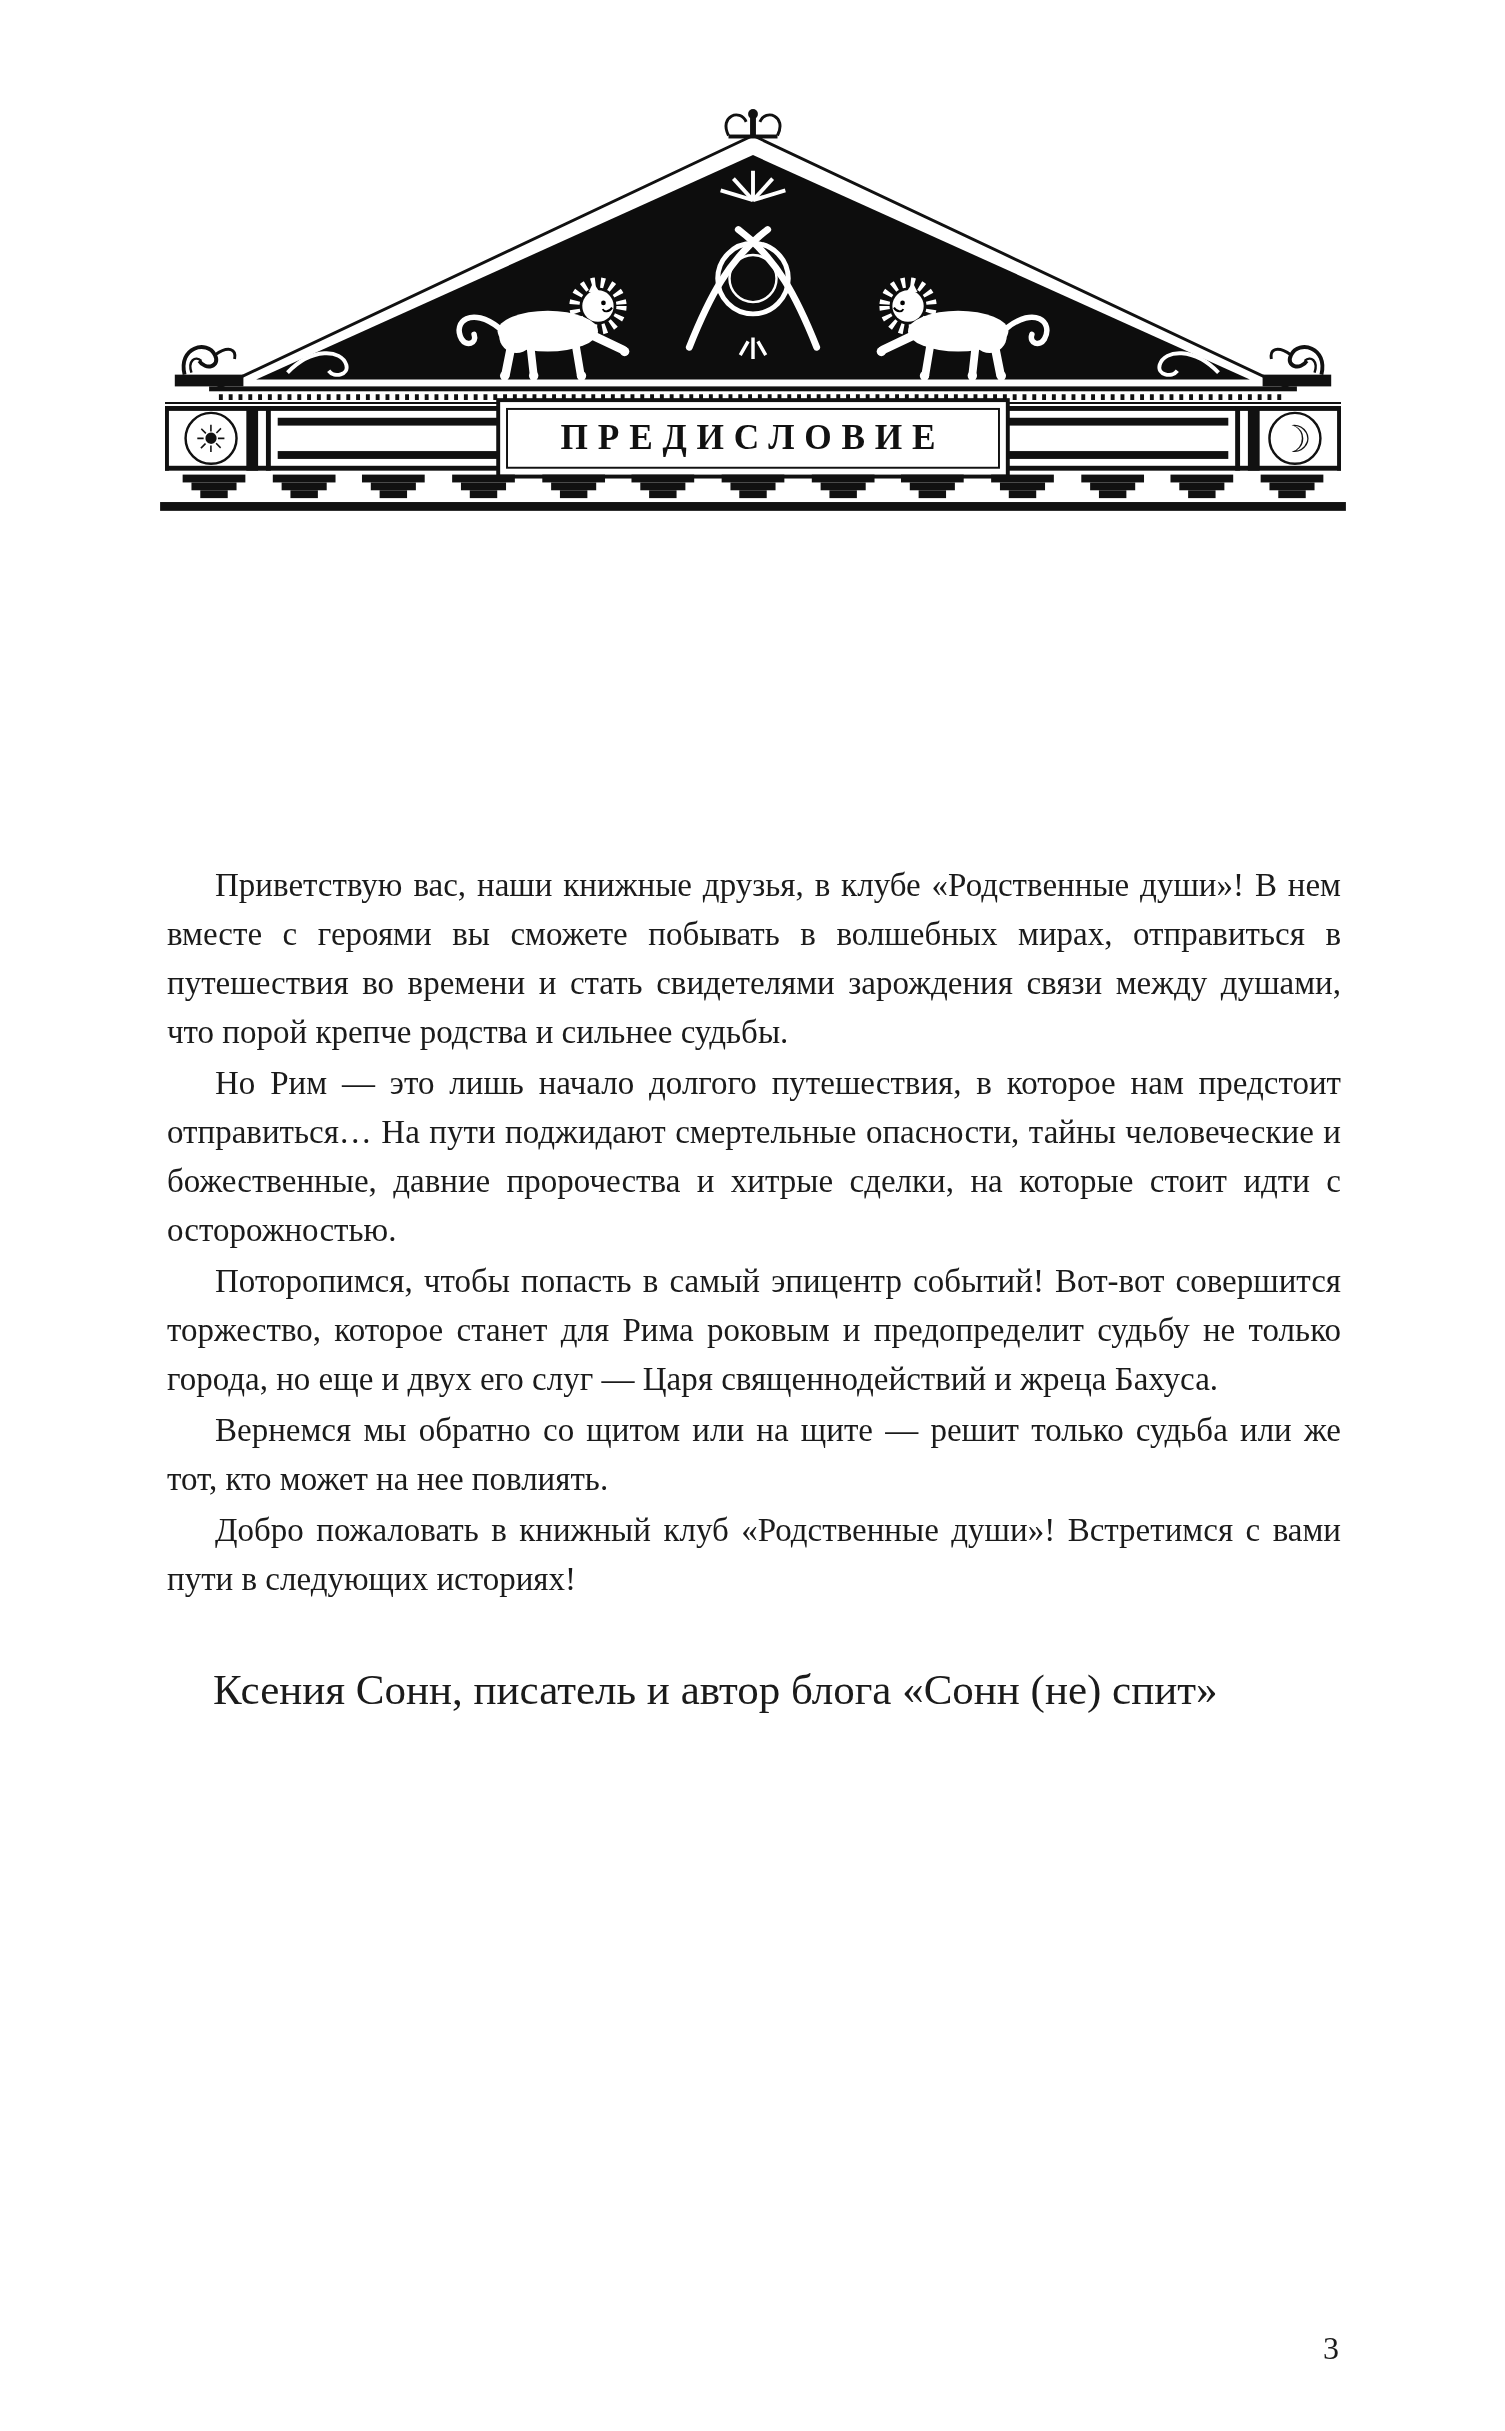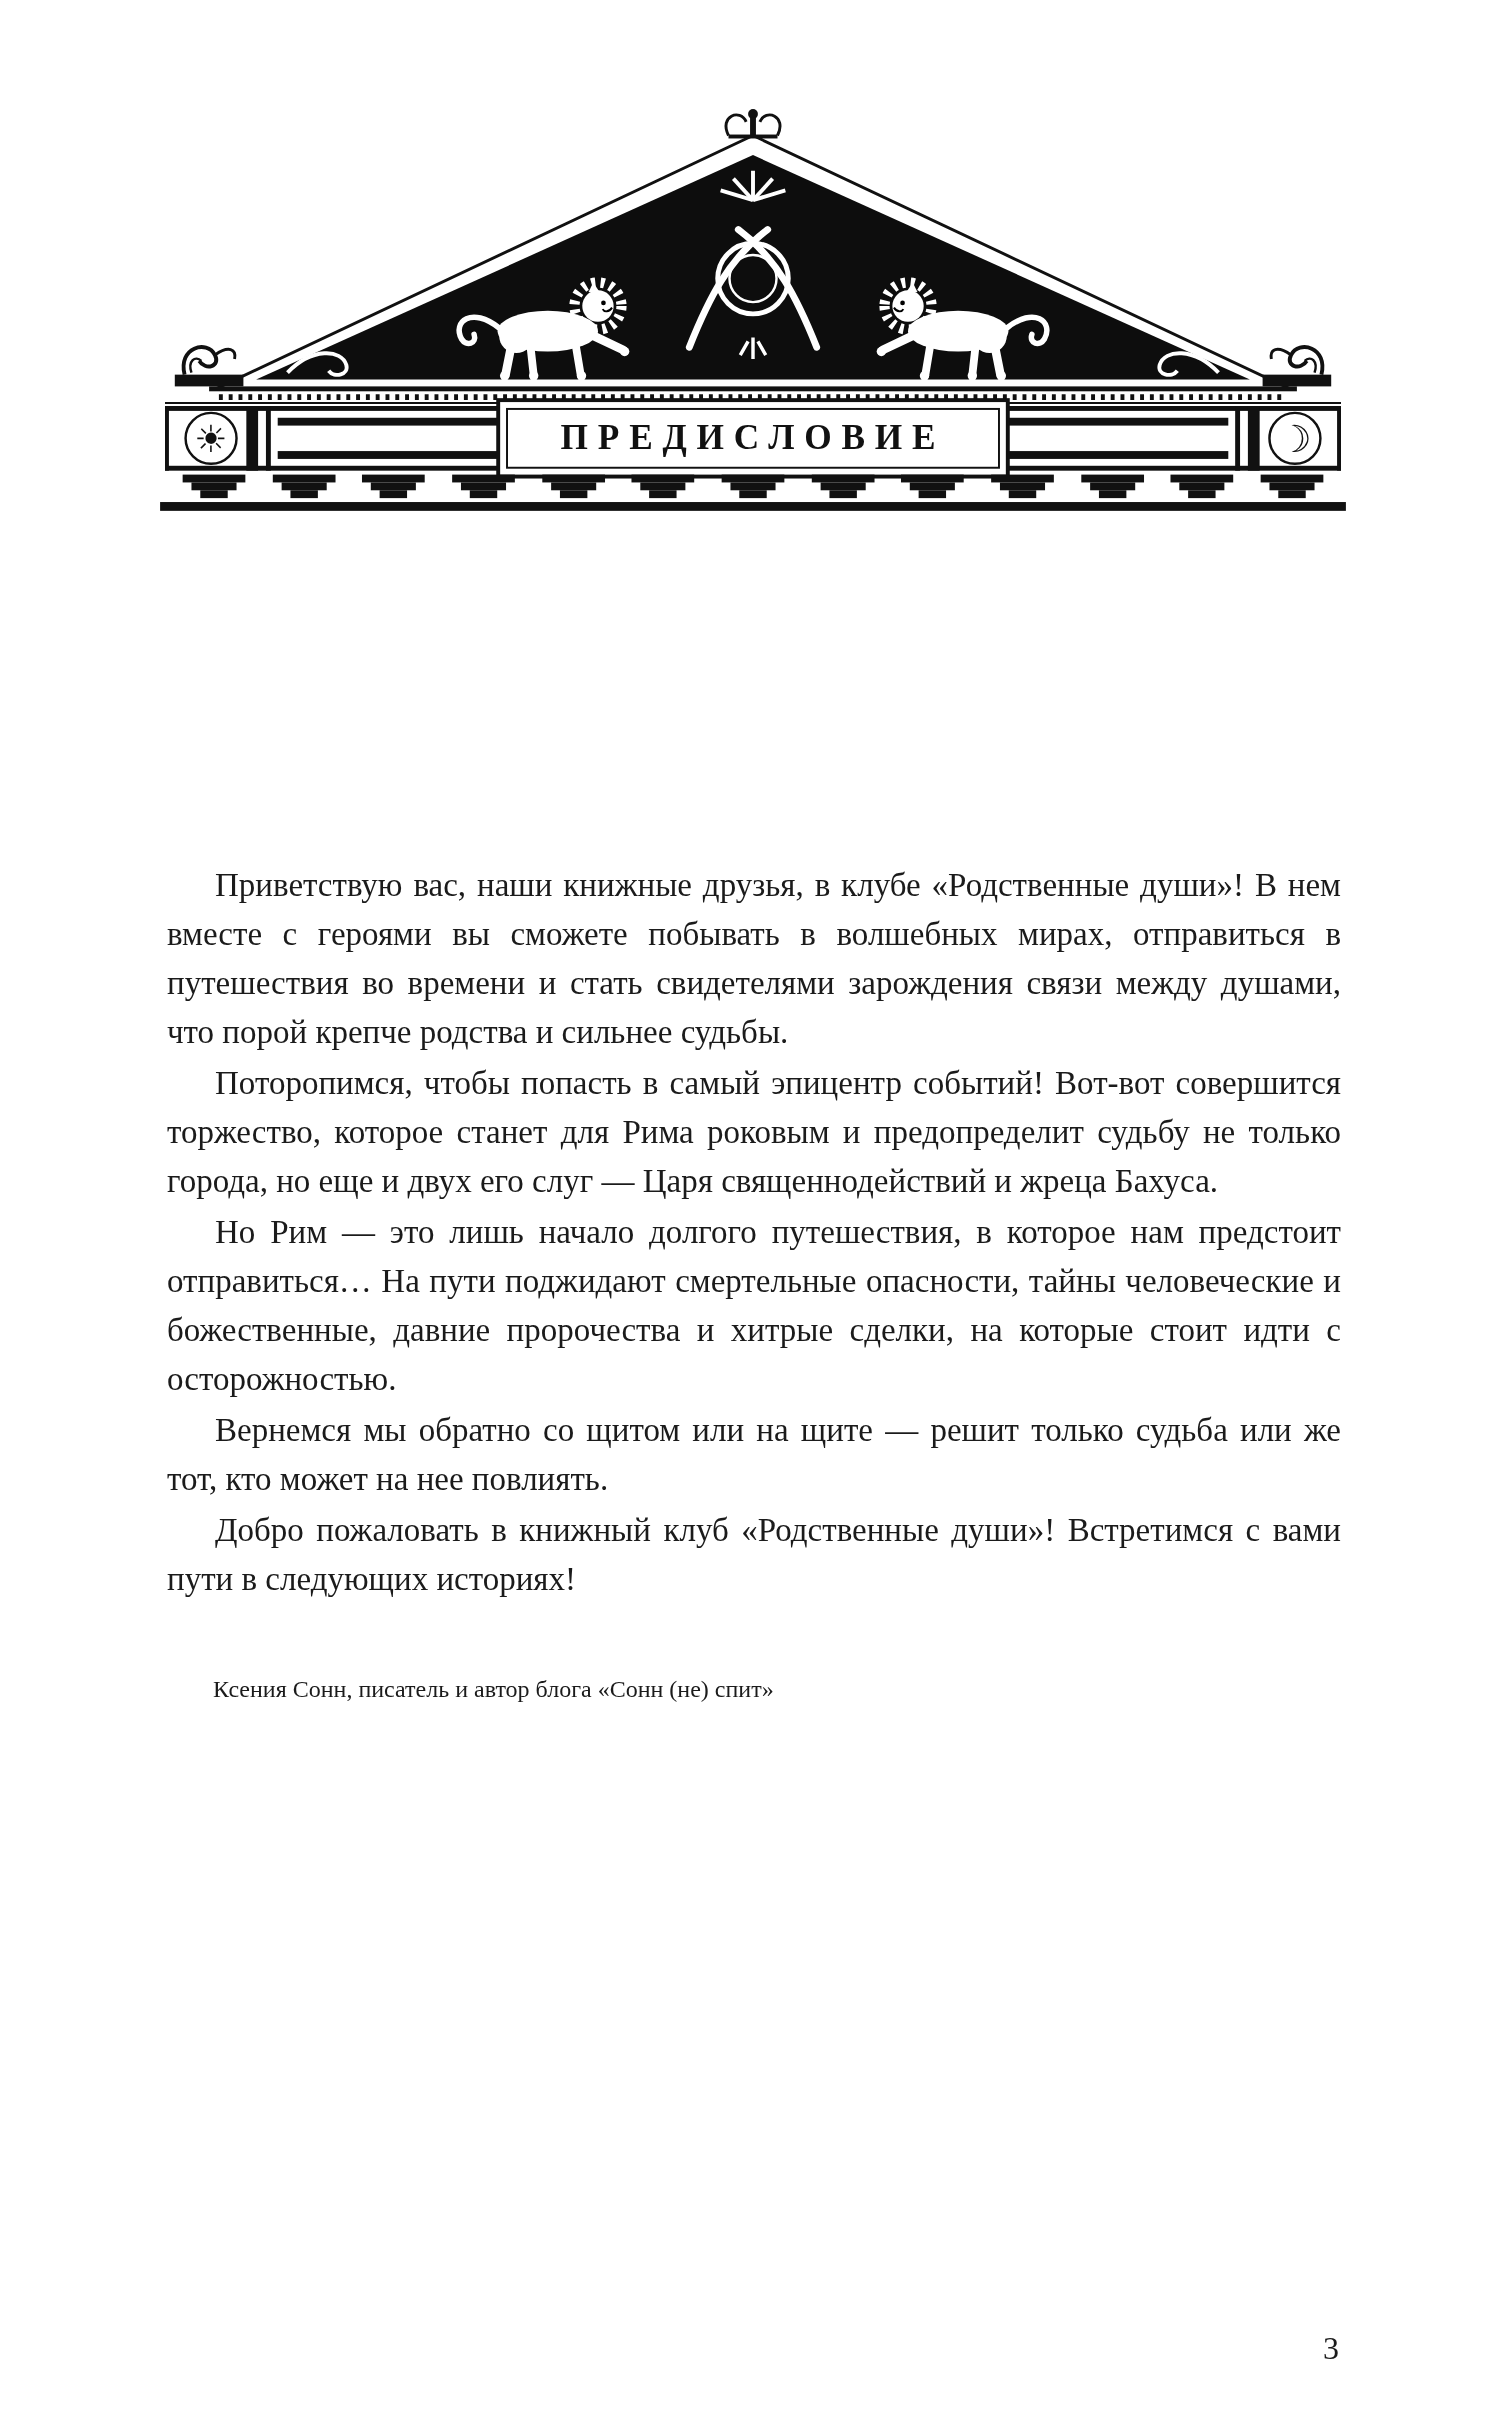--- a/index.html
+++ b/index.html
@@ -38,21 +38,21 @@
     margin:2px;
     font-size:33px;
     line-height:49px;
     text-align:justify;
     text-indent:48px;
     hyphens:auto;
     -webkit-hyphens:auto;
   }
   .signature{
     margin:61px 0 16px 0;
-    font-size:24px;
+    font-size:43px;
     line-height:49px;
     text-indent:48px;
     text-align:left;
   }
   .page-number{
     position:absolute;
     top:2329px;
     right:167px;
     font-size:32px;
     line-height:39px;
@@ -177,22 +177,22 @@
         <use href="#step-corbel" x="1083" y="380"></use>
         <use href="#step-corbel" x="1175" y="380"></use>
       </g>
 
       <rect x="20" y="408" width="1210" height="9" fill="#111"></rect>
     </svg>
   </div>
 
   <div class="text-block">
     <p class="body-par">Приветствую вас, наши книжные друзья, в клубе «Родственные души»! В нем вместе с героями вы сможете побывать в волшебных мирах, отправиться в путешествия во времени и стать свидетелями зарождения связи между душами, что порой крепче родства и сильнее судьбы.</p>
+    <p class="body-par">Но Рим — это лишь начало долгого путешествия, в которое нам предстоит отправиться… На пути поджидают смертельные опасности, тайны человеческие и божественные, давние пророчества и хитрые сделки, на которые стоит идти с осторожностью.</p>
     <p class="body-par">Поторопимся, чтобы попасть в самый эпицентр событий! Вот-вот совершится торжество, которое станет для Рима роковым и предопределит судьбу не только города, но еще и двух его слуг — Царя священнодействий и жреца Бахуса.</p>
-    <p class="body-par">Но Рим — это лишь начало долгого путешествия, в которое нам предстоит отправиться… На пути поджидают смертельные опасности, тайны человеческие и божественные, давние пророчества и хитрые сделки, на которые стоит идти с осторожностью.</p>
     <p class="body-par">Вернемся мы обратно со щитом или на щите — решит только судьба или же тот, кто может на нее повлиять.</p>
     <p class="body-par">Добро пожаловать в книжный клуб «Родственные души»! Встретимся с вами пути в следующих историях!</p>
     <p class="signature">Ксения Сонн, писатель и автор блога «Сонн (не) спит»</p>
   </div>
 
   <div class="page-number">3</div>
 
 </div>
 
 

